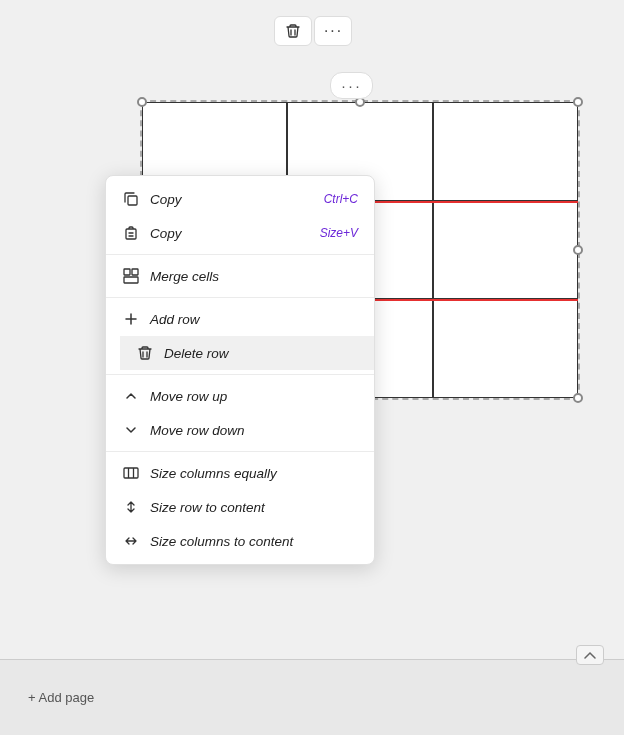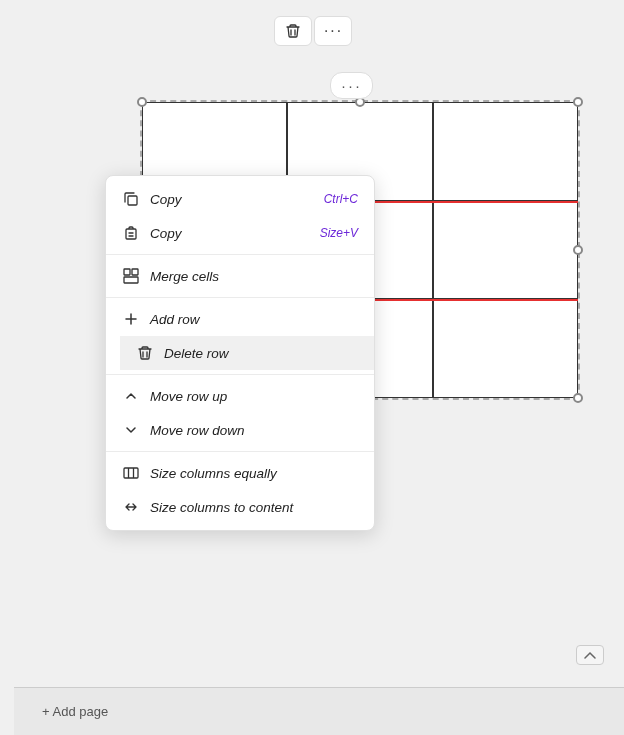--- a/index.html
+++ b/index.html
@@ -180,27 +180,26 @@
       height: 1px;
       background: #ebebeb;
       margin: 4px 0;
     }
 
     
     .bottom-bar {
       position: absolute;
       bottom: 0;
       left: 0; right: 0;
-      height: 48px;
+      height: 76px;
       background: #e8e8e8;
       display: flex;
       align-items: center;
       padding: 16px 20px;
       border-top: 1px solid #ccc;
-      margin-left: 14px;
     }
 
     .add-page-btn {
       display: flex;
       align-items: center;
       gap: 4px;
       color: #555;
       font-size: 13px;
       cursor: pointer;
       padding: 4px 8px;
@@ -388,20 +387,28 @@
           <rect x="1" y="3" width="14" height="10" rx="1" stroke="#333" stroke-width="1.3"></rect>
           <line x1="5.5" y1="3" x2="5.5" y2="13" stroke="#333" stroke-width="1.3"></line>
           <line x1="10.5" y1="3" x2="10.5" y2="13" stroke="#333" stroke-width="1.3"></line>
         </svg>
       </span>
       <span>Size columns equally</span>
     </div>
     <div class="menu-item">
       <span class="menu-icon">
         <svg width="16" height="16" viewBox="0 0 16 16" fill="none">
+          <path d="M8 3v10M5 6l3-3 3 3M5 10l3 3 3-3" stroke="#333" stroke-width="1.3" stroke-linecap="round" stroke-linejoin="round"></path>
+        </svg>
+      </span>
+      <span>Size row to content</span>
+    </div>
+    <div class="menu-item">
+      <span class="menu-icon">
+        <svg width="16" height="16" viewBox="0 0 16 16" fill="none">
           <path d="M3 8h10M6 5l-3 3 3 3M10 5l3 3-3 3" stroke="#333" stroke-width="1.3" stroke-linecap="round" stroke-linejoin="round"></path>
         </svg>
       </span>
       <span>Size columns to content</span>
     </div>
   </div>
 
 <div class="bottom-bar">
   <div class="add-page-btn">
     <span>+ Add page</span>

